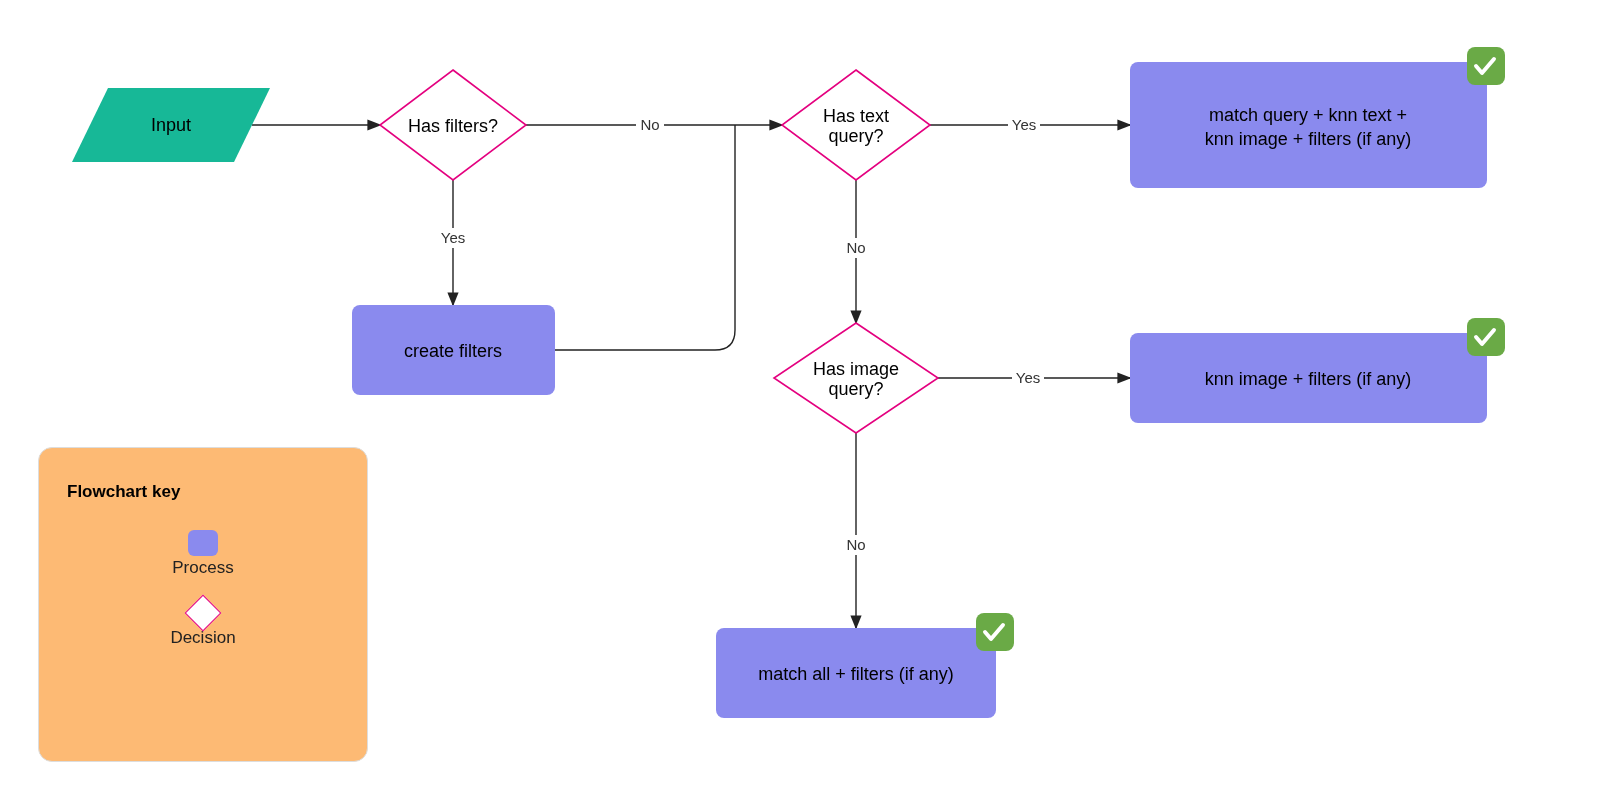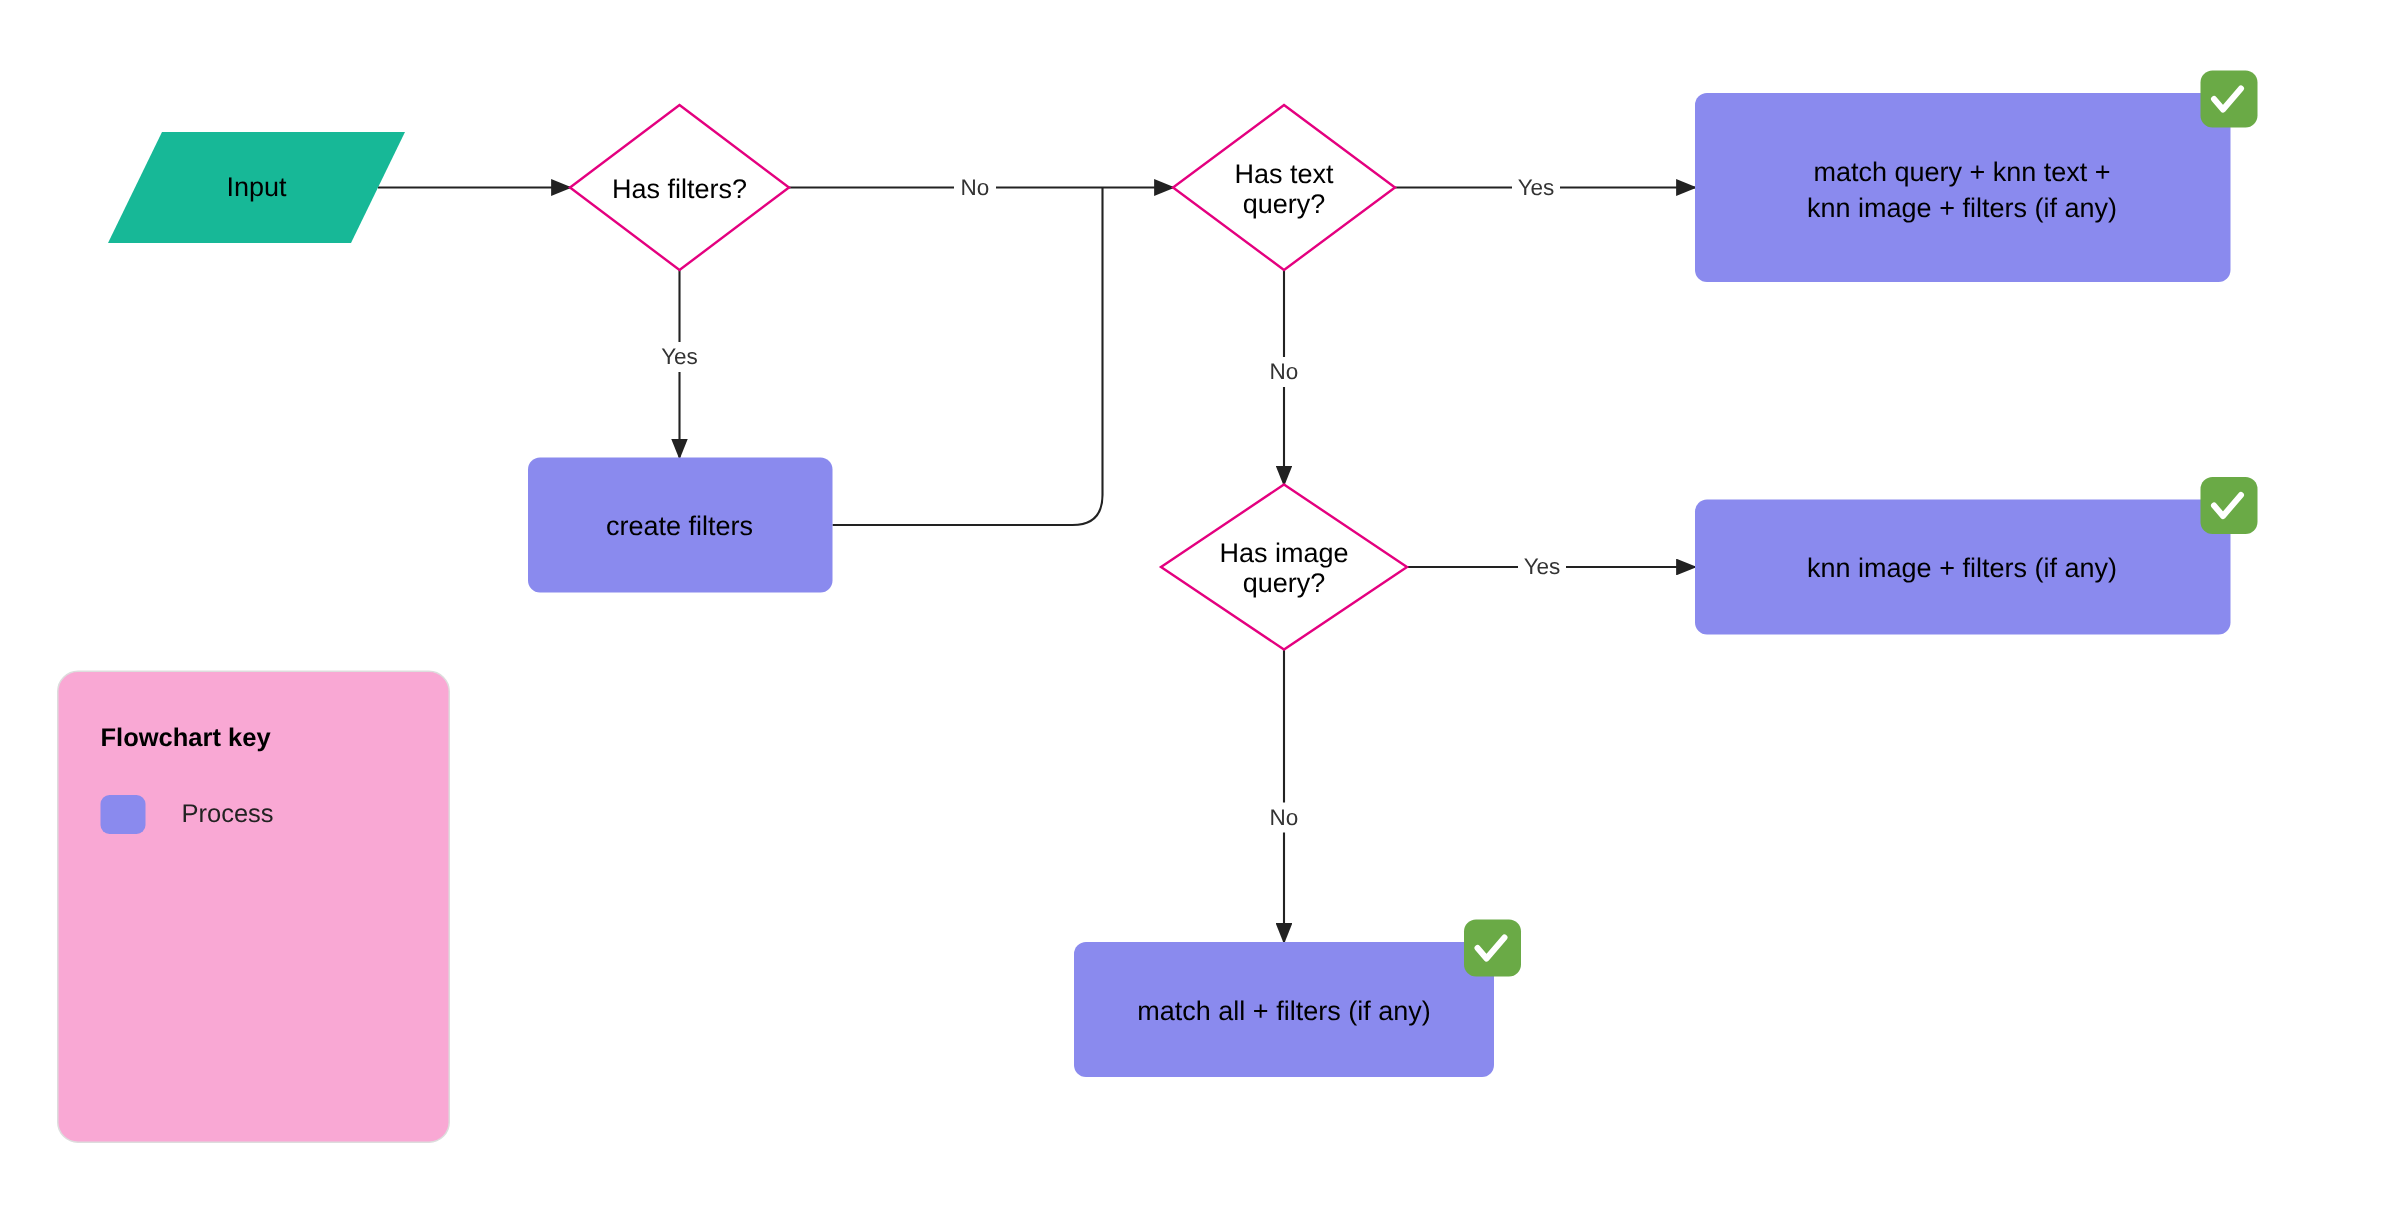--- a/index.html
+++ b/index.html
@@ -22,40 +22,41 @@
   .edge-label {
     font-size: 15px;
     fill: #333;
     text-anchor: middle;
     dominant-baseline: middle;
   }
   .key-box {
     position: absolute;
     left: 38px;
     top: 447px;
-    width: 262px;
+    width: 330px;
     height: 315px;
     border: 1px solid #ddd;
     border-radius: 14px;
-    background: #f9a8d4;
+    background: #fdba74;
     box-sizing: border-box;
     padding: 34px 28px 24px 28px;
   }
   .key-title {
     font-weight: bold;
     font-size: 17px;
     margin-bottom: 28px;
   }
   .key-row {
     display: flex;
     align-items: center;
-    gap: 24px;
+    gap: 2px;
     margin: 22px 0;
     font-size: 17px;
     color: #222;
+    flex-direction: column;
   }
   .key-swatch-process {
     width: 30px; height: 26px;
     background: #8a8aee;
     border-radius: 6px;
   }
   .key-swatch-data {
     width: 30px; height: 26px;
     background: #17b897;
     border-radius: 4px;
@@ -166,13 +167,17 @@
   </g>
 
 </svg>
 
 <div class="key-box">
   <div class="key-title">Flowchart key</div>
   <div class="key-row">
     <div class="key-swatch-process"></div>
     <span>Process</span>
   </div>
+  <div class="key-row">
+    <div class="key-swatch-decision"></div>
+    <span>Decision</span>
+  </div>
 </div>
 
 </body></html>

